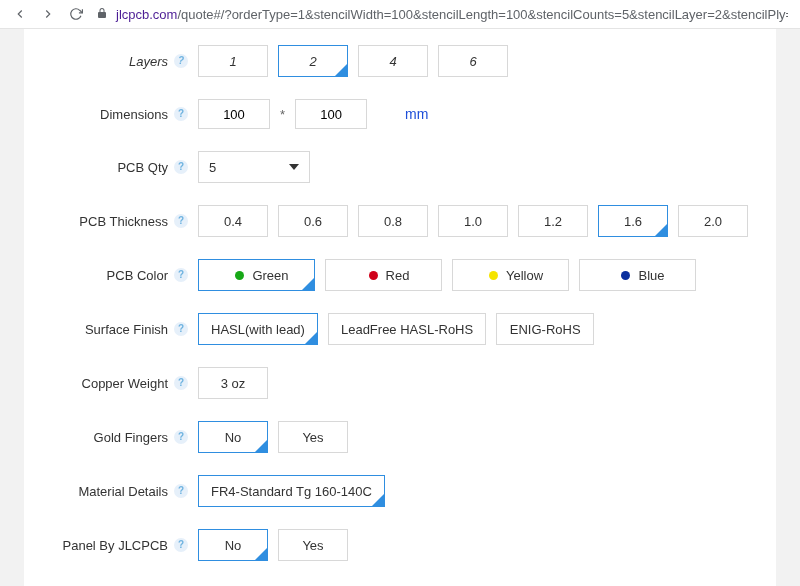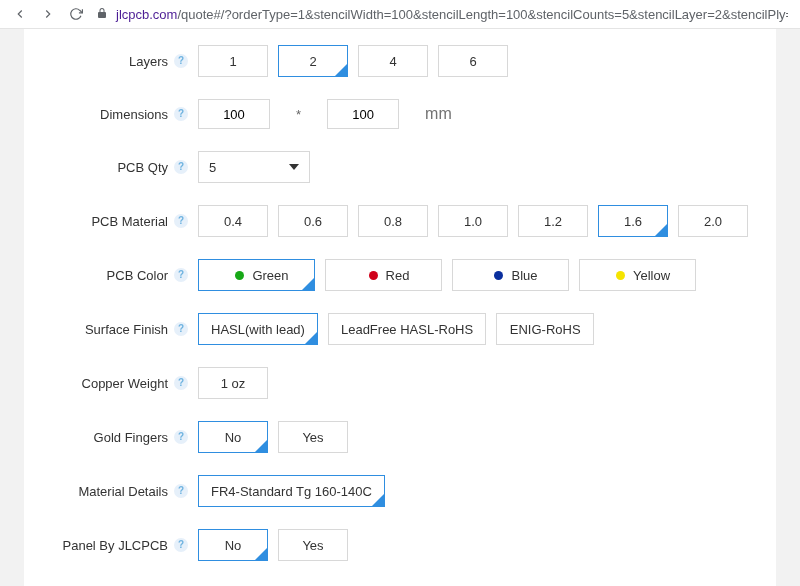--- a/index.html
+++ b/index.html
@@ -56,21 +56,21 @@
     width: 752px;
     padding: 12px 24px 24px 24px;
     height: calc(586px - 28px);
     box-sizing: border-box;
   }
   .row {
     display: flex;
     align-items: center;
     margin: 22px 0;
   }
-  .row:first-child { margin-top: 4px; }
+  .row:first-child { margin-top: 4px; font-style: italic; }
   .label-col {
     width: 140px;
     text-align: right;
     color: #333;
     font-size: 13px;
     display: flex;
     justify-content: flex-end;
     align-items: center;
     gap: 6px;
     padding-right: 10px;
@@ -112,21 +112,21 @@
   .swatch {
     width: 9px; height: 9px; border-radius: 50%;
     display: inline-block;
   }
   .dim-input {
     width: 72px; height: 30px; border: 1px solid #d8d8d8;
     text-align: center; font-size: 13px;
     box-sizing: border-box;
   }
   .dim-mult { padding: 0 6px; color: #666; }
-  .dim-unit { padding-left: 6px; color: #737373; font-size: 16px; }
+  .dim-unit { padding-left: 6px; color: #1d4ed8; font-size: 14px; margin-left: 28px; }
   .qty-select {
     width: 90px; height: 30px; border: 1px solid #d8d8d8;
     display: flex; align-items: center; justify-content: space-between;
     padding: 0 10px; cursor: pointer;
   }
   .caret {
     width: 0; height: 0; border-left: 5px solid transparent;
     border-right: 5px solid transparent; border-top: 6px solid #333;
   }
 </style>
@@ -177,21 +177,21 @@
           <div class="opt">4</div>
           <div class="opt">6</div>
         </div>
     </div>
 
     <div class="row">
       <div class="label-col">
         <span>Dimensions</span>
         <span class="help">?</span>
       </div>
-      <div class="opts" style="gap:20px;">
+      <div class="opts" style="gap:4px;">
         <input class="dim-input" value="100" style="">
         <span class="dim-mult">*</span>
         <input class="dim-input" value="100" style="">
         <span class="dim-unit">mm</span>
       </div>
     </div>
 
     <div class="row">
       <div class="label-col">
         <span>PCB Qty</span>
@@ -200,21 +200,21 @@
       <div class="opts">
         <div class="qty-select">
           <span>5</span>
           <span class="caret"></span>
         </div>
       </div>
     </div>
 
     <div class="row">
       <div class="label-col">
-        <span>PCB Material</span>
+        <span>PCB Thickness</span>
         <span class="help">?</span>
       </div>
       <div class="opts">
           <div class="opt">0.4</div>
           <div class="opt">0.6</div>
           <div class="opt">0.8</div>
           <div class="opt">1.0</div>
           <div class="opt">1.2</div>
           <div class="opt selected">1.6</div>
           <div class="opt">2.0</div>
@@ -229,27 +229,27 @@
       <div class="opts">
           <div class="opt color wide selected">
             <span class="swatch" style="background: rgb(23, 168, 23);"></span>
             <span>Green</span>
           </div>
           <div class="opt color wide">
             <span class="swatch" style="background: rgb(208, 2, 27);"></span>
             <span>Red</span>
           </div>
           <div class="opt color wide">
+            <span class="swatch" style="background: rgb(245, 228, 0);"></span>
+            <span>Yellow</span>
+          </div>
+          <div class="opt color wide">
             <span class="swatch" style="background: rgb(10, 47, 158);"></span>
             <span>Blue</span>
           </div>
-          <div class="opt color wide">
-            <span class="swatch" style="background: rgb(245, 228, 0);"></span>
-            <span>Yellow</span>
-          </div>
         </div>
     </div>
 
     <div class="row">
       <div class="label-col">
         <span>Surface Finish</span>
         <span class="help">?</span>
       </div>
       <div class="opts">
           <div class="opt wide selected">HASL(with lead)</div>
@@ -257,21 +257,21 @@
           <div class="opt wide">ENIG-RoHS</div>
         </div>
     </div>
 
     <div class="row">
       <div class="label-col">
         <span>Copper Weight</span>
         <span class="help">?</span>
       </div>
       <div class="opts">
-          <div class="opt">1 oz</div>
+          <div class="opt">3 oz</div>
         </div>
     </div>
 
     <div class="row">
       <div class="label-col">
         <span>Gold Fingers</span>
         <span class="help">?</span>
       </div>
       <div class="opts">
           <div class="opt selected">No</div>

